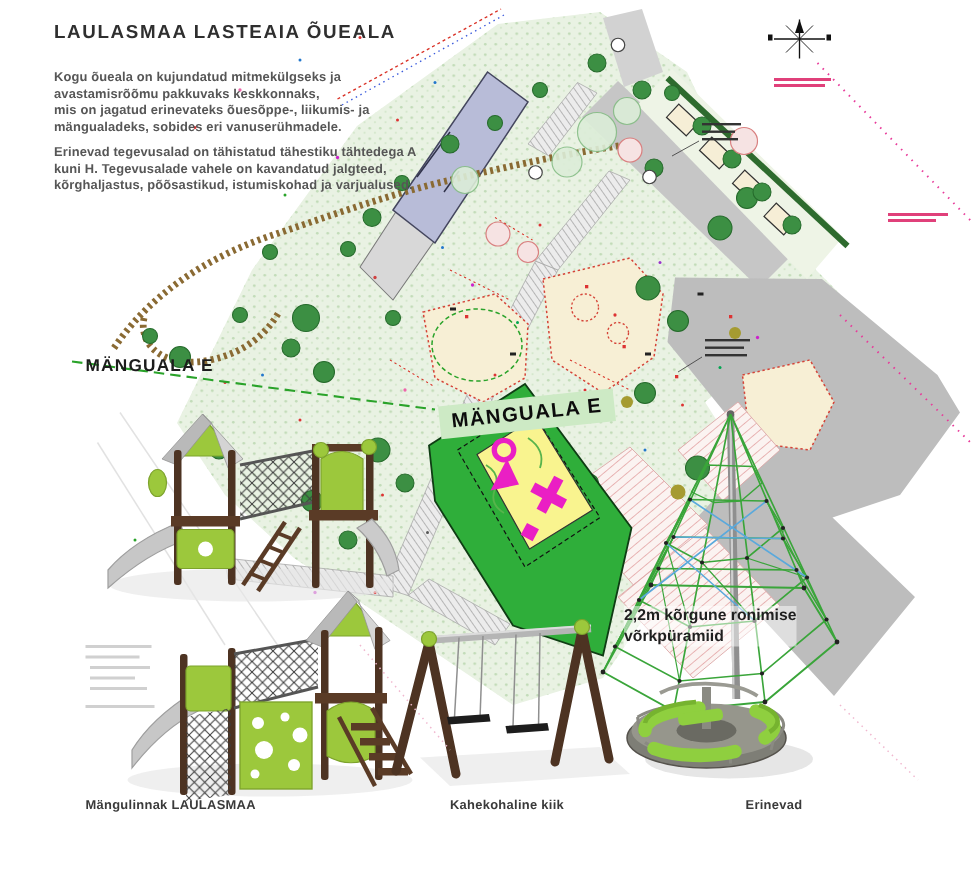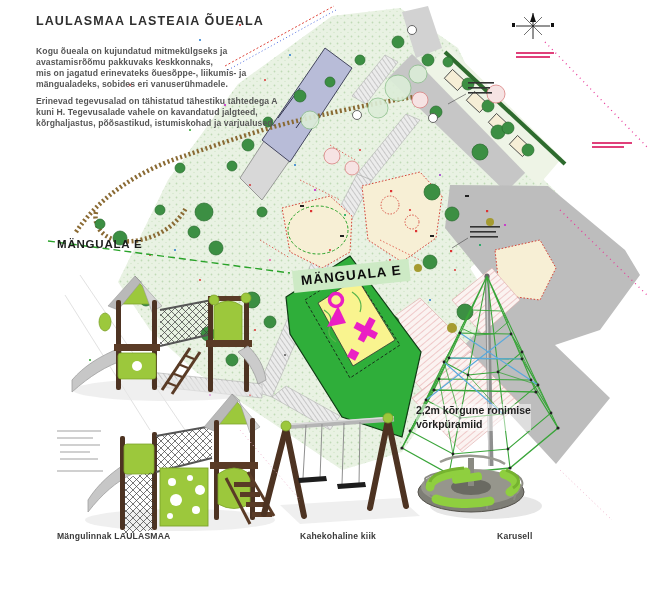--- a/index.html
+++ b/index.html
@@ -471,15 +471,15 @@
 
 <div class="abs left-label-title">MÄNGUALA E</div>
 
 <div class="abs zone-label">MÄNGUALA E</div>
 
 <div class="abs pyramid-note pre">2,2m kõrgune ronimise
 võrkpüramiid</div>
 
 <div class="abs equip-label el-castle">Mängulinnak LAULASMAA</div>
 <div class="abs equip-label el-swing">Kahekohaline kiik</div>
-<div class="abs equip-label el-carousel">Karusell</div>
+<div class="abs equip-label el-carousel">Erinevad</div>
 
 </div>
 
 </body></html>

